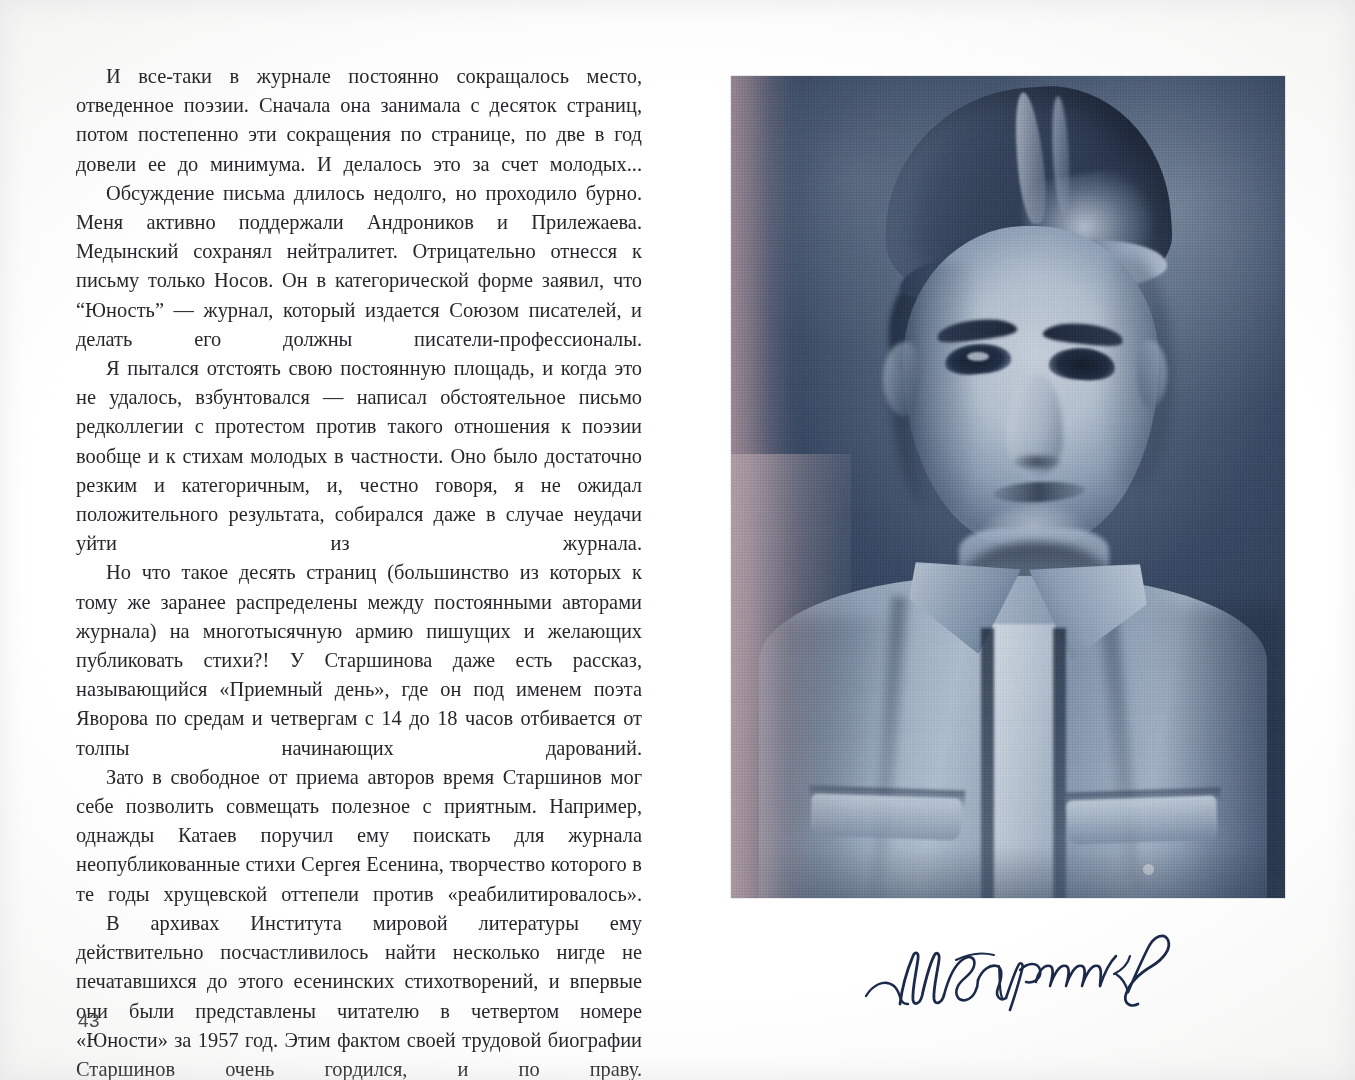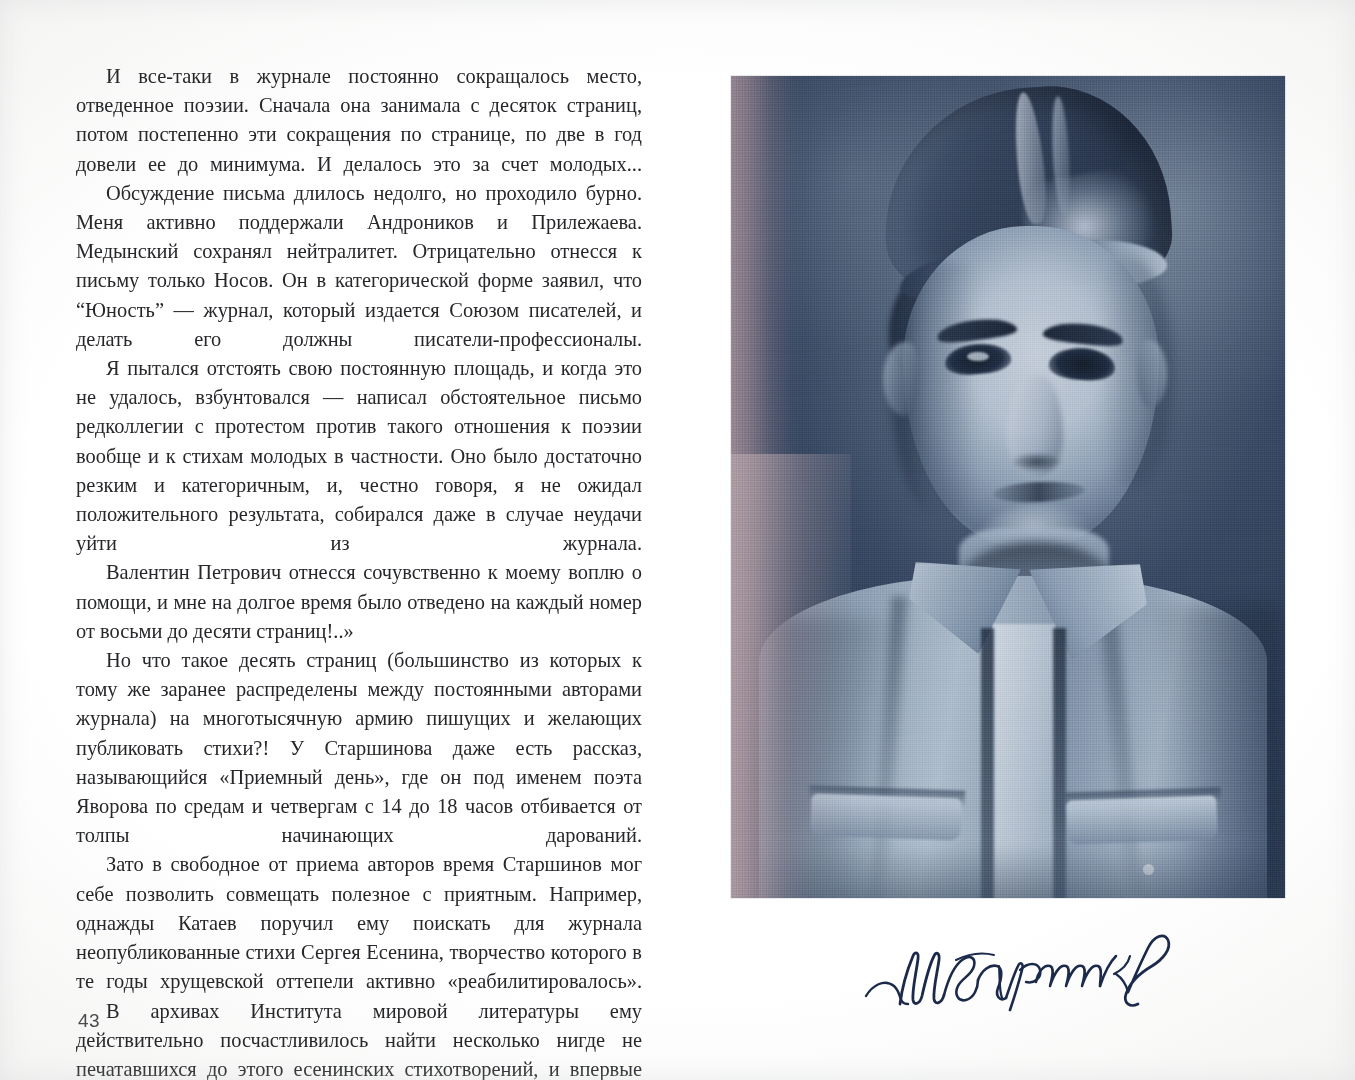--- a/index.html
+++ b/index.html
@@ -399,23 +399,22 @@
 <body>
 
 <div id="page-spread">
 
   <div id="paper-tone"></div>
 
   <div id="text-column">
     <p class="para last-just">И все-таки в журнале постоянно сокращалось место, отведенное поэзии. Сначала она занимала с десяток страниц, потом постепенно эти сокращения по странице, по две в год довели ее до минимума. И делалось это за счет молодых...</p>
     <p class="para last-just">Обсуждение письма длилось недолго, но проходило бурно. Меня активно поддержали Андроников и Прилежаева. Медынский сохранял нейтралитет. Отрицательно отнесся к письму только Носов. Он в категорической форме заявил, что “Юность” — журнал, который издается Союзом писателей, и делать его должны писатели-профессионалы.</p>
     <p class="para last-just">Я пытался отстоять свою постоянную площадь, и когда это не удалось, взбунтовался — написал обстоятельное письмо редколлегии с протестом против такого отношения к поэзии вообще и к стихам молодых в частности. Оно было достаточно резким и категоричным, и, честно говоря, я не ожидал положительного результата, собирался даже в случае неудачи уйти из журнала.</p>
-    <p class="para">Валентин Петрович отнесся сочувственно к моему воплю о помощи, и мне на долгое время было отведено на каждый номер от восьми до десяти страниц!..»</p>
     <p class="para last-just">Но что такое десять страниц (большинство из которых к тому же заранее распределены между постоянными авторами журнала) на многотысячную армию пишущих и желающих публиковать стихи?! У Старшинова даже есть рассказ, называющийся «Приемный день», где он под именем поэта Яворова по средам и четвергам с 14 до 18 часов отбивается от толпы начинающих дарований.</p>
-    <p class="para last-just">Зато в свободное от приема авторов время Старшинов мог себе позволить совмещать полезное с приятным. Например, однажды Катаев поручил ему поискать для журнала неопубликованные стихи Сергея Есенина, творчество которого в те годы хрущевской оттепели активно «реабилитировалось».</p>
+    <p class="para last-just">Зато в свободное от приема авторов время Старшинов мог себе позволить совмещать полезное с приятным. Например, однажды Катаев поручил ему поискать для журнала неопубликованные стихи Сергея Есенина, творчество которого в те годы хрущевской оттепели против «реабилитировалось».</p>
     <p class="para last-just">В архивах Института мировой литературы ему действительно посчастливилось найти несколько нигде не печатавшихся до этого есенинских стихотворений, и впервые они были представлены читателю в четвертом номере «Юности» за 1957 год. Этим фактом своей трудовой биографии Старшинов очень гордился, и по праву.</p>
 
   </div>
 
   <div id="page-number">43</div>
 
   <div id="photo-frame">
     <div class="layer" id="ph-bg"></div>
     <div class="layer" id="ph-bg-haze"></div>
 

